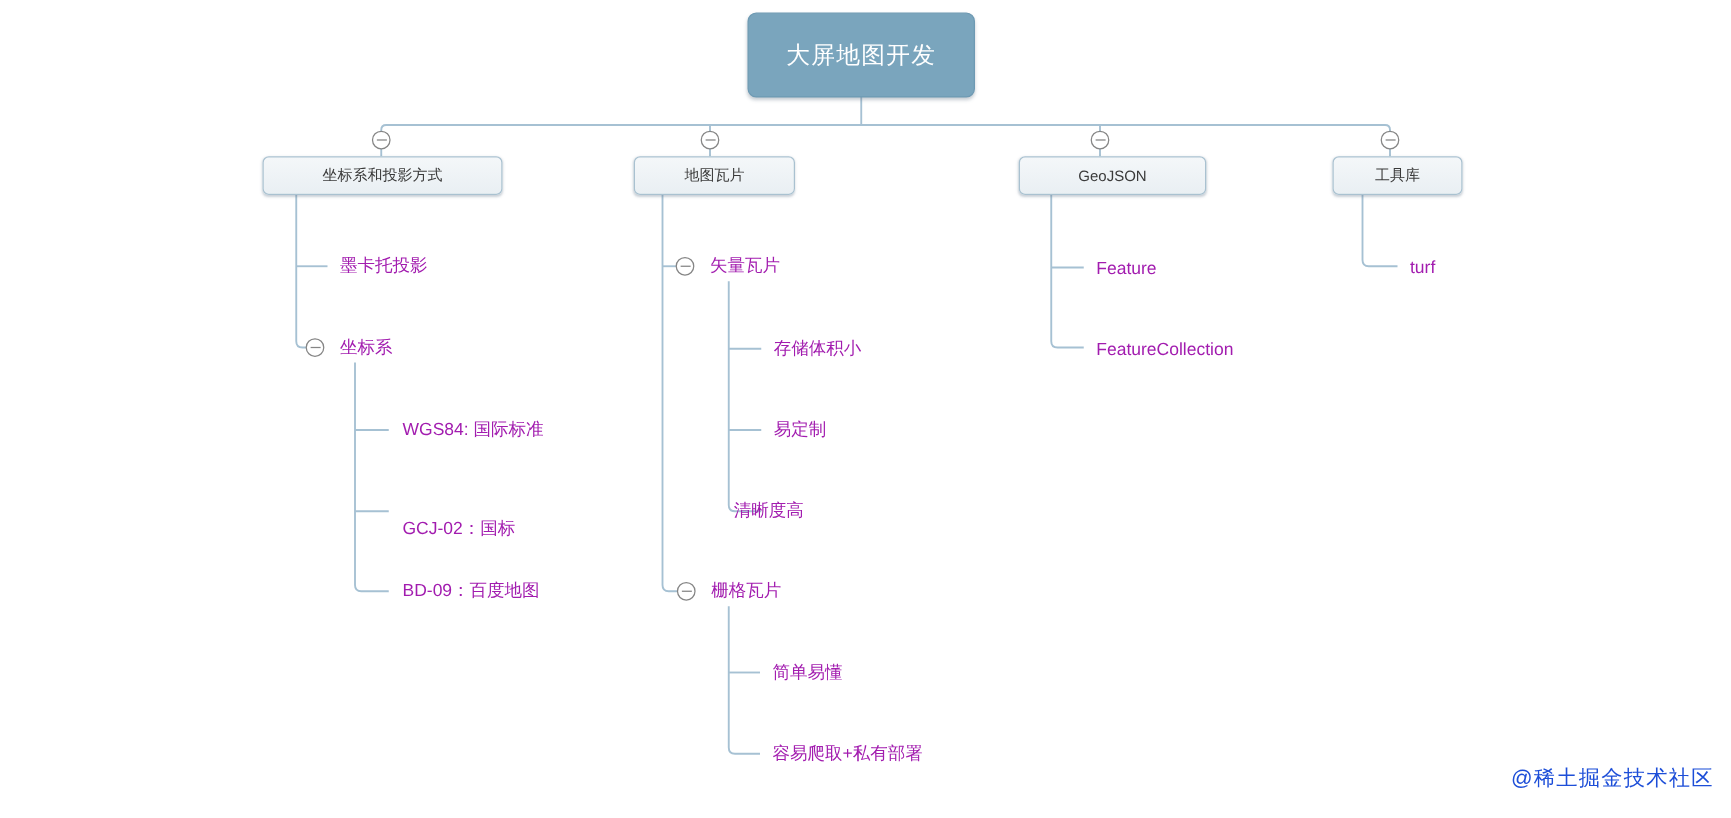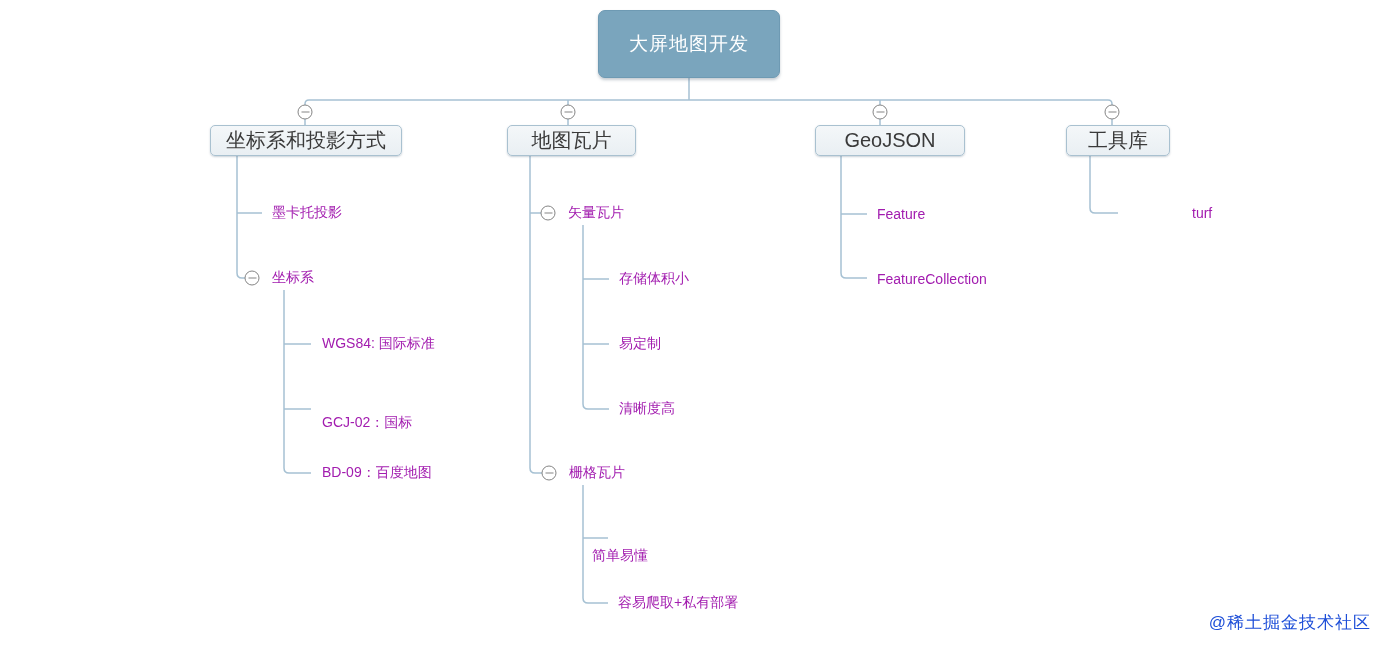--- a/index.html
+++ b/index.html
@@ -22,21 +22,21 @@
     color:#ffffff; font-size:19px; letter-spacing:1px;
     display:flex; align-items:center; justify-content:center;
     cursor:default;
   }
   .branch-node {
     position:absolute; top:125px; height:31px;
     background:linear-gradient(#f4f7f9,#e9eff3);
     border:1px solid #a9c1d0;
     border-radius:5px;
     box-shadow:0 1px 2px rgba(100,120,140,.35);
-    color:#3a3a3a; font-size:20px;
+    color:#3a3a3a; font-size:12px;
     display:flex; align-items:center; justify-content:center;
     cursor:default;
   }
   .leaf {
     position:absolute; transform:translateY(-50%);
     white-space:nowrap; color:#a21caf; font-size:14px;
     cursor:default;
   }
   .collapse {
     position:absolute; width:15px; height:15px;
@@ -121,28 +121,28 @@
   <div class="leaf" style="left:322px; top:344px;">WGS84: 国际标准</div>
   <div class="leaf" style="left:322px; top:409px;margin-top:14px;">GCJ-02：国标</div>
   <div class="leaf" style="left:322px; top:473px;">BD-09：百度地图</div>
 
   <div class="collapse" style="left:548px; top:213px;">
       <div class="minus"></div>
     </div>
   <div class="leaf" style="left:568px; top:213px;">矢量瓦片</div>
   <div class="leaf" style="left:619px; top:279px;">存储体积小</div>
   <div class="leaf" style="left:619px; top:344px;">易定制</div>
-  <div class="leaf" style="left:619px; top:409px;">清晰度高</div>
+  <div class="leaf" style="left:587px; top:409px;">清晰度高</div>
   <div class="collapse" style="left:549px; top:473px;">
       <div class="minus"></div>
     </div>
   <div class="leaf" style="left:569px; top:473px;">栅格瓦片</div>
-  <div class="leaf" style="left:592px; top:538px;margin-top:18px;">简单易懂</div>
+  <div class="leaf" style="left:618px; top:538px;">简单易懂</div>
   <div class="leaf" style="left:618px; top:603px;">容易爬取+私有部署</div>
 
   <div class="leaf" style="left:877px; top:214px;">Feature</div>
   <div class="leaf" style="left:877px; top:279px;">FeatureCollection</div>
 
-  <div class="leaf" style="left:1192px; top:213px;text-align:right;">turf</div>
+  <div class="leaf" style="left:1128px; top:213px;text-align:right;">turf</div>
 
   <div class="watermark">@稀土掘金技术社区</div>
 
 </div>
 
 </body></html>

